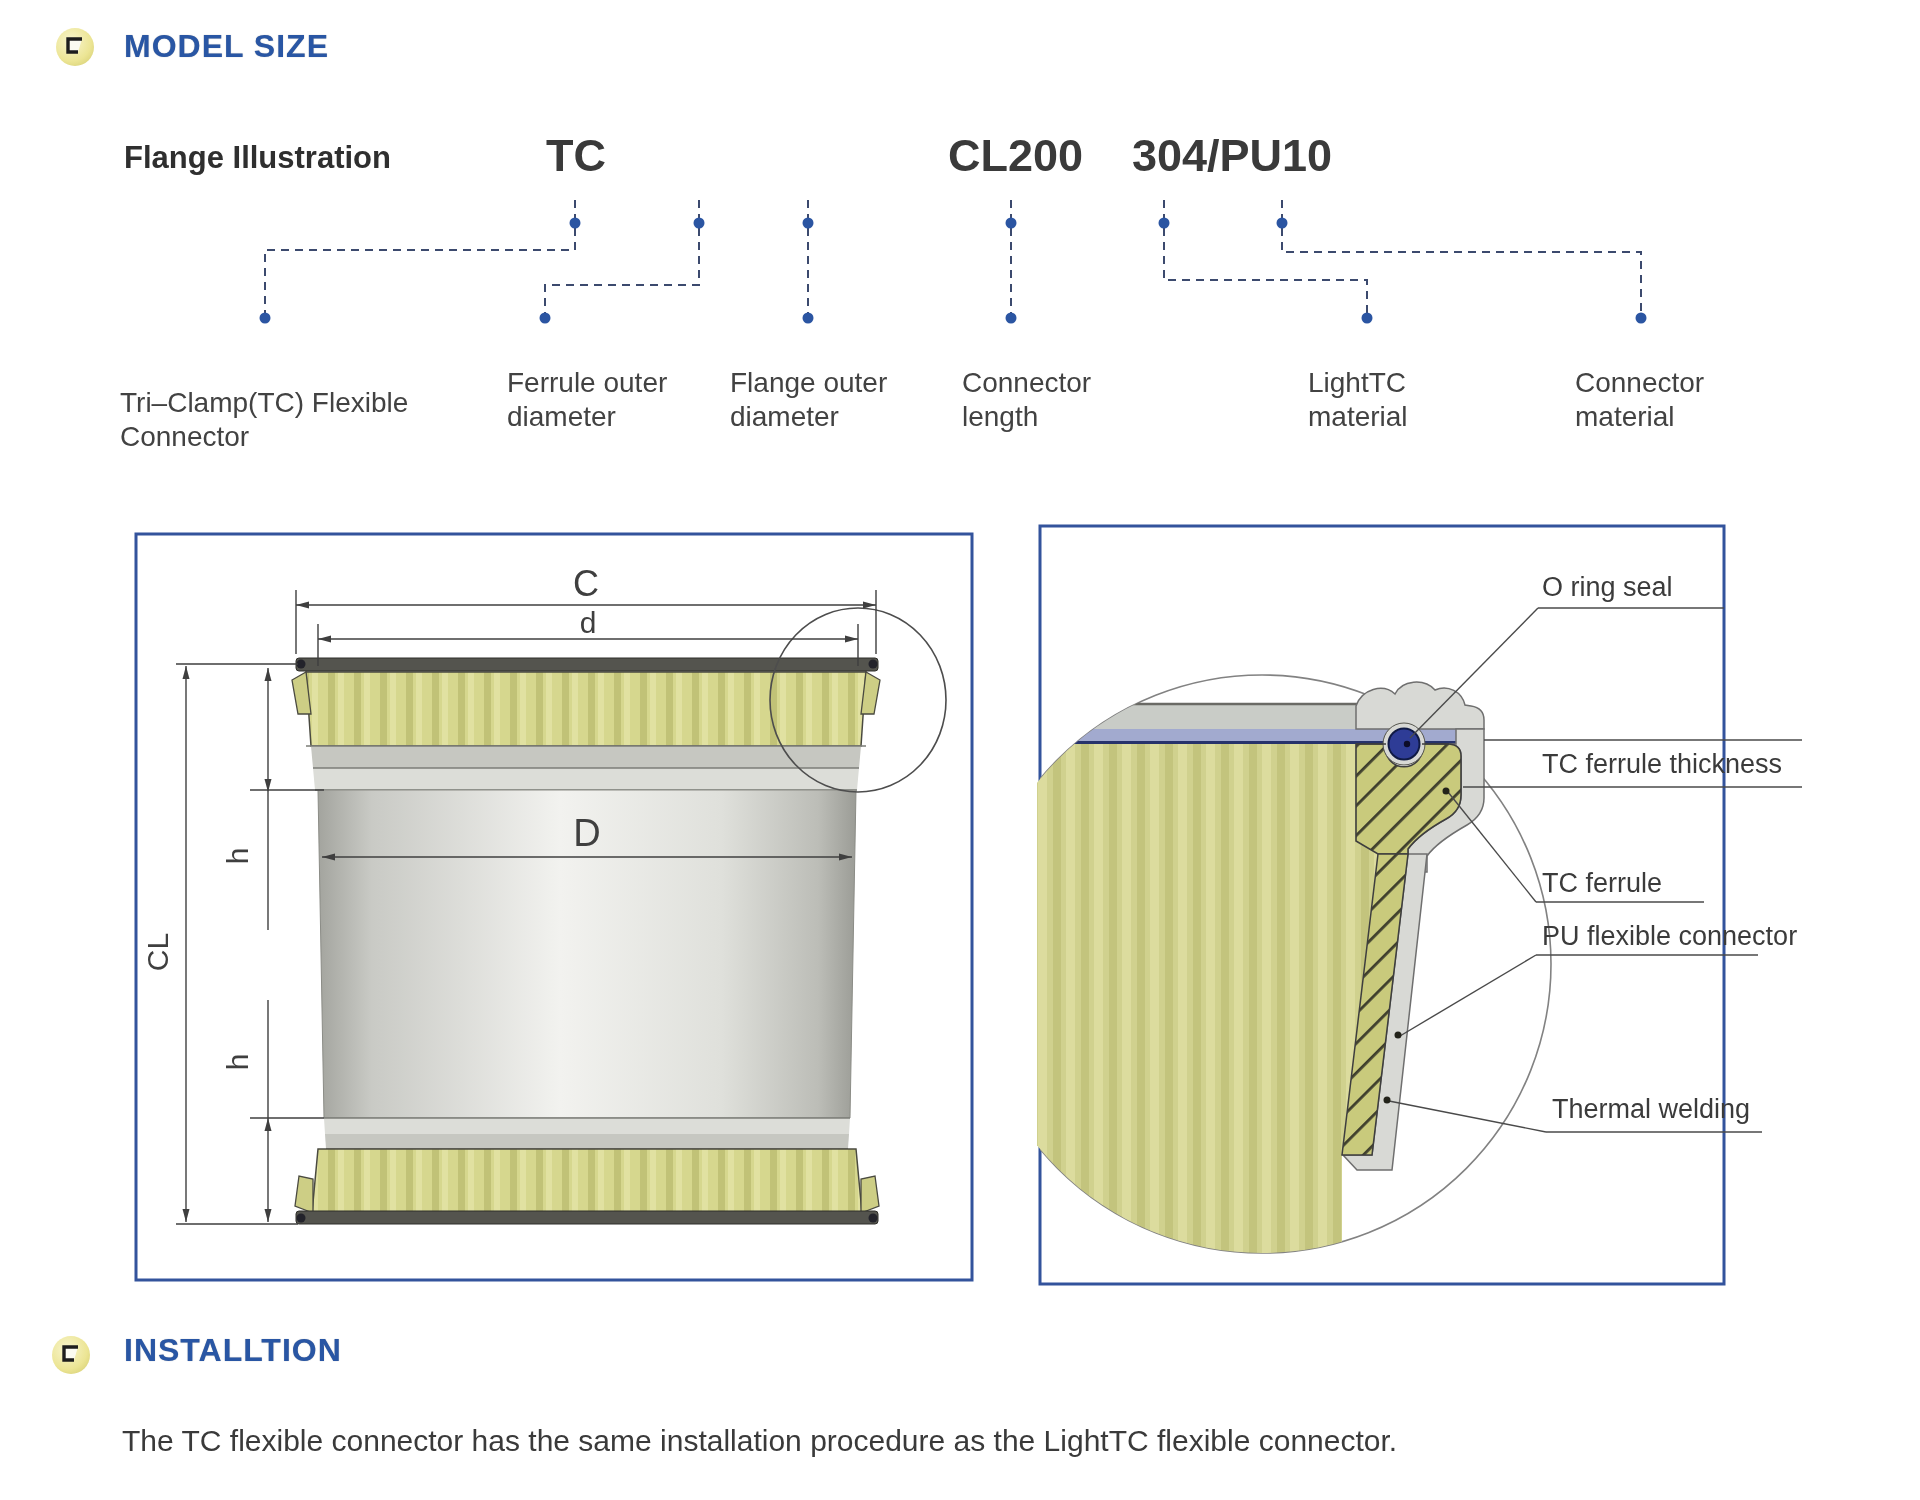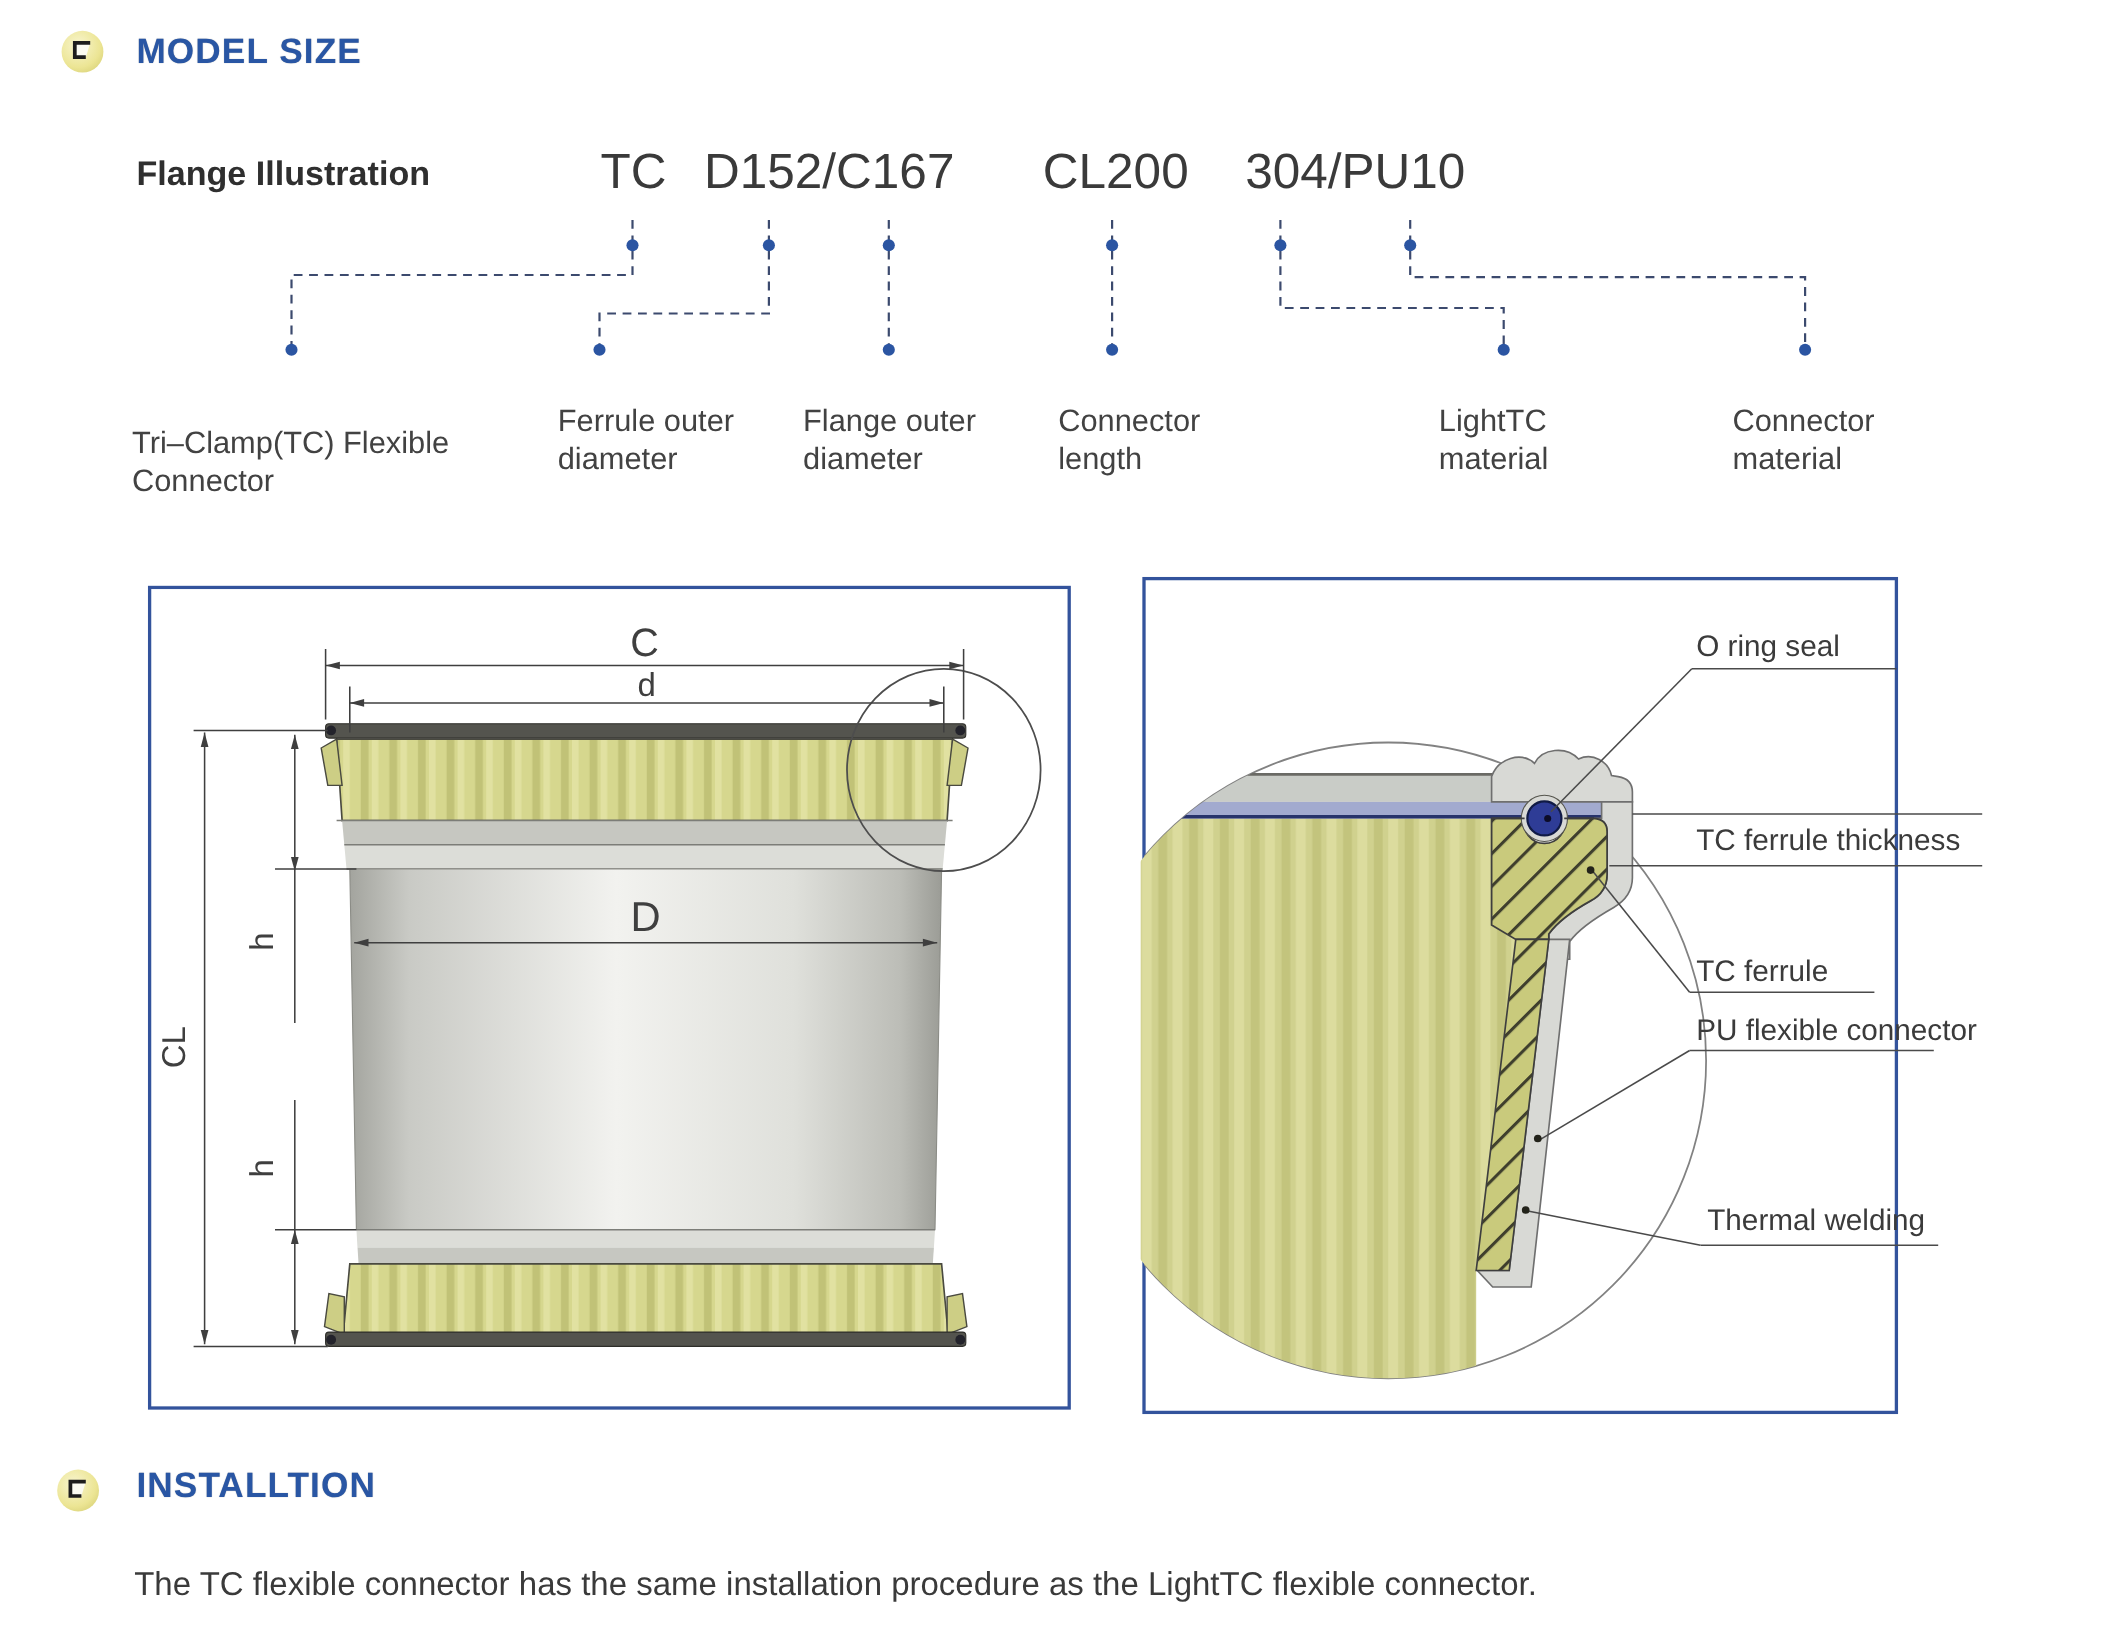--- a/index.html
+++ b/index.html
@@ -3,21 +3,21 @@
 <meta charset="utf-8">
 <style>
   * { margin:0; padding:0; box-sizing:border-box; }
   html,body { background:#ffffff; }
   body { font-family:"Liberation Sans", sans-serif; color:#3c3c3c; }
   .page { position:relative; width:1920px; height:1500px; background:#ffffff; overflow:hidden; }
   .abs { position:absolute; }
   .sec-title { font-size:32px; font-weight:bold; color:#2956a4; letter-spacing:1px;
                text-shadow:0 0 1px rgba(20,20,20,.35); }
   .sub-head { font-size:31px; font-weight:bold; color:#2f2f2f; }
-  .code-seg { font-size:45px; font-weight:400; color:#3a3a3a; white-space:nowrap; }
+  .code-seg { font-size:45px; font-weight:700; color:#3a3a3a; white-space:nowrap; }
   .mi-label { font-size:28px; color:#424242; line-height:1.22; white-space:nowrap; }
   .rp-label { font-size:27px; color:#3b3b3b; white-space:nowrap; }
   .body-text { font-size:30px; color:#3a3a3a; }
   svg { display:block; }
   svg text { font-family:"Liberation Sans", sans-serif; fill:#3f3f3f; }
 </style>
 </head>
 <body>
 
 <div class="page">
@@ -32,21 +32,20 @@
         </radialGradient>
       </defs>
       <circle cx="21" cy="21" r="19" fill="url(#ballg)"></circle>
       <path d="M28,13 H14 V26 H24" fill="#fbfbf2" stroke="#1d1d1d" stroke-width="3.4"></path>
     </svg>
   </span>
   <div class="abs sec-title" style="left:124px; top:28px;">MODEL SIZE</div>
 
   <div class="abs sub-head" style="left:124px; top:140px;">Flange Illustration</div>
   <div class="abs code-seg" style="left:546px; top:130px;">TC</div>
-  <div class="abs code-seg" style="left:640px; top:130px;">D152/C167</div>
   <div class="abs code-seg" style="left:948px; top:130px;">CL200</div>
   <div class="abs code-seg" style="left:1132px; top:130px;">304/PU10</div>
 
   <svg class="abs" style="left:0; top:188px;" width="1920" height="165" viewBox="0 188 1920 165">
     <g stroke="#3c4a6e" stroke-width="2" fill="none" stroke-dasharray="8 6">
       <path d="M575,200 V250 H265 V313"></path>
       <path d="M699,200 V285 H545 V313"></path>
       <path d="M808,200 V313"></path>
       <path d="M1011,200 V313"></path>
       <path d="M1164,200 V280 H1367 V313"></path>

